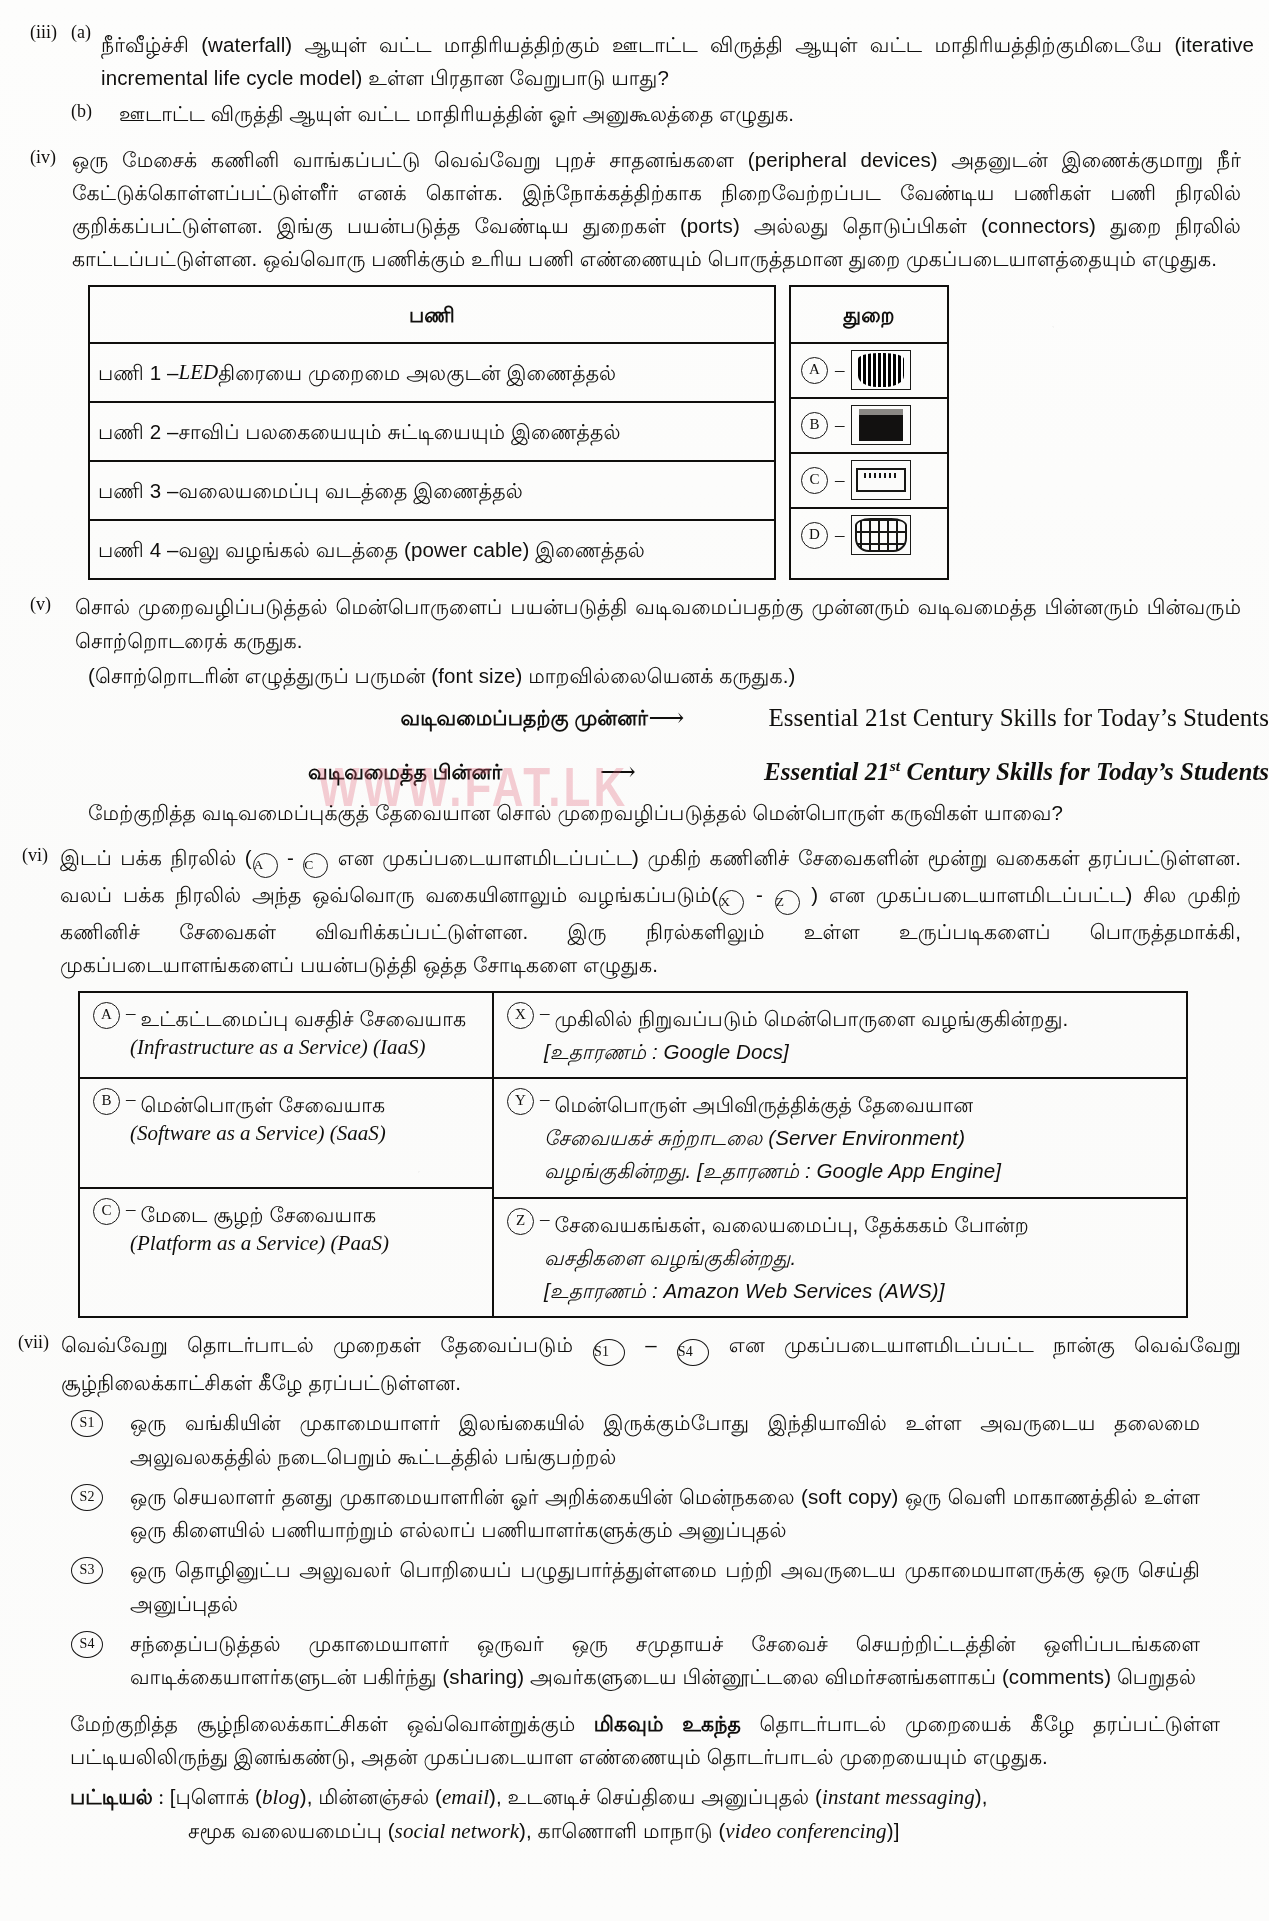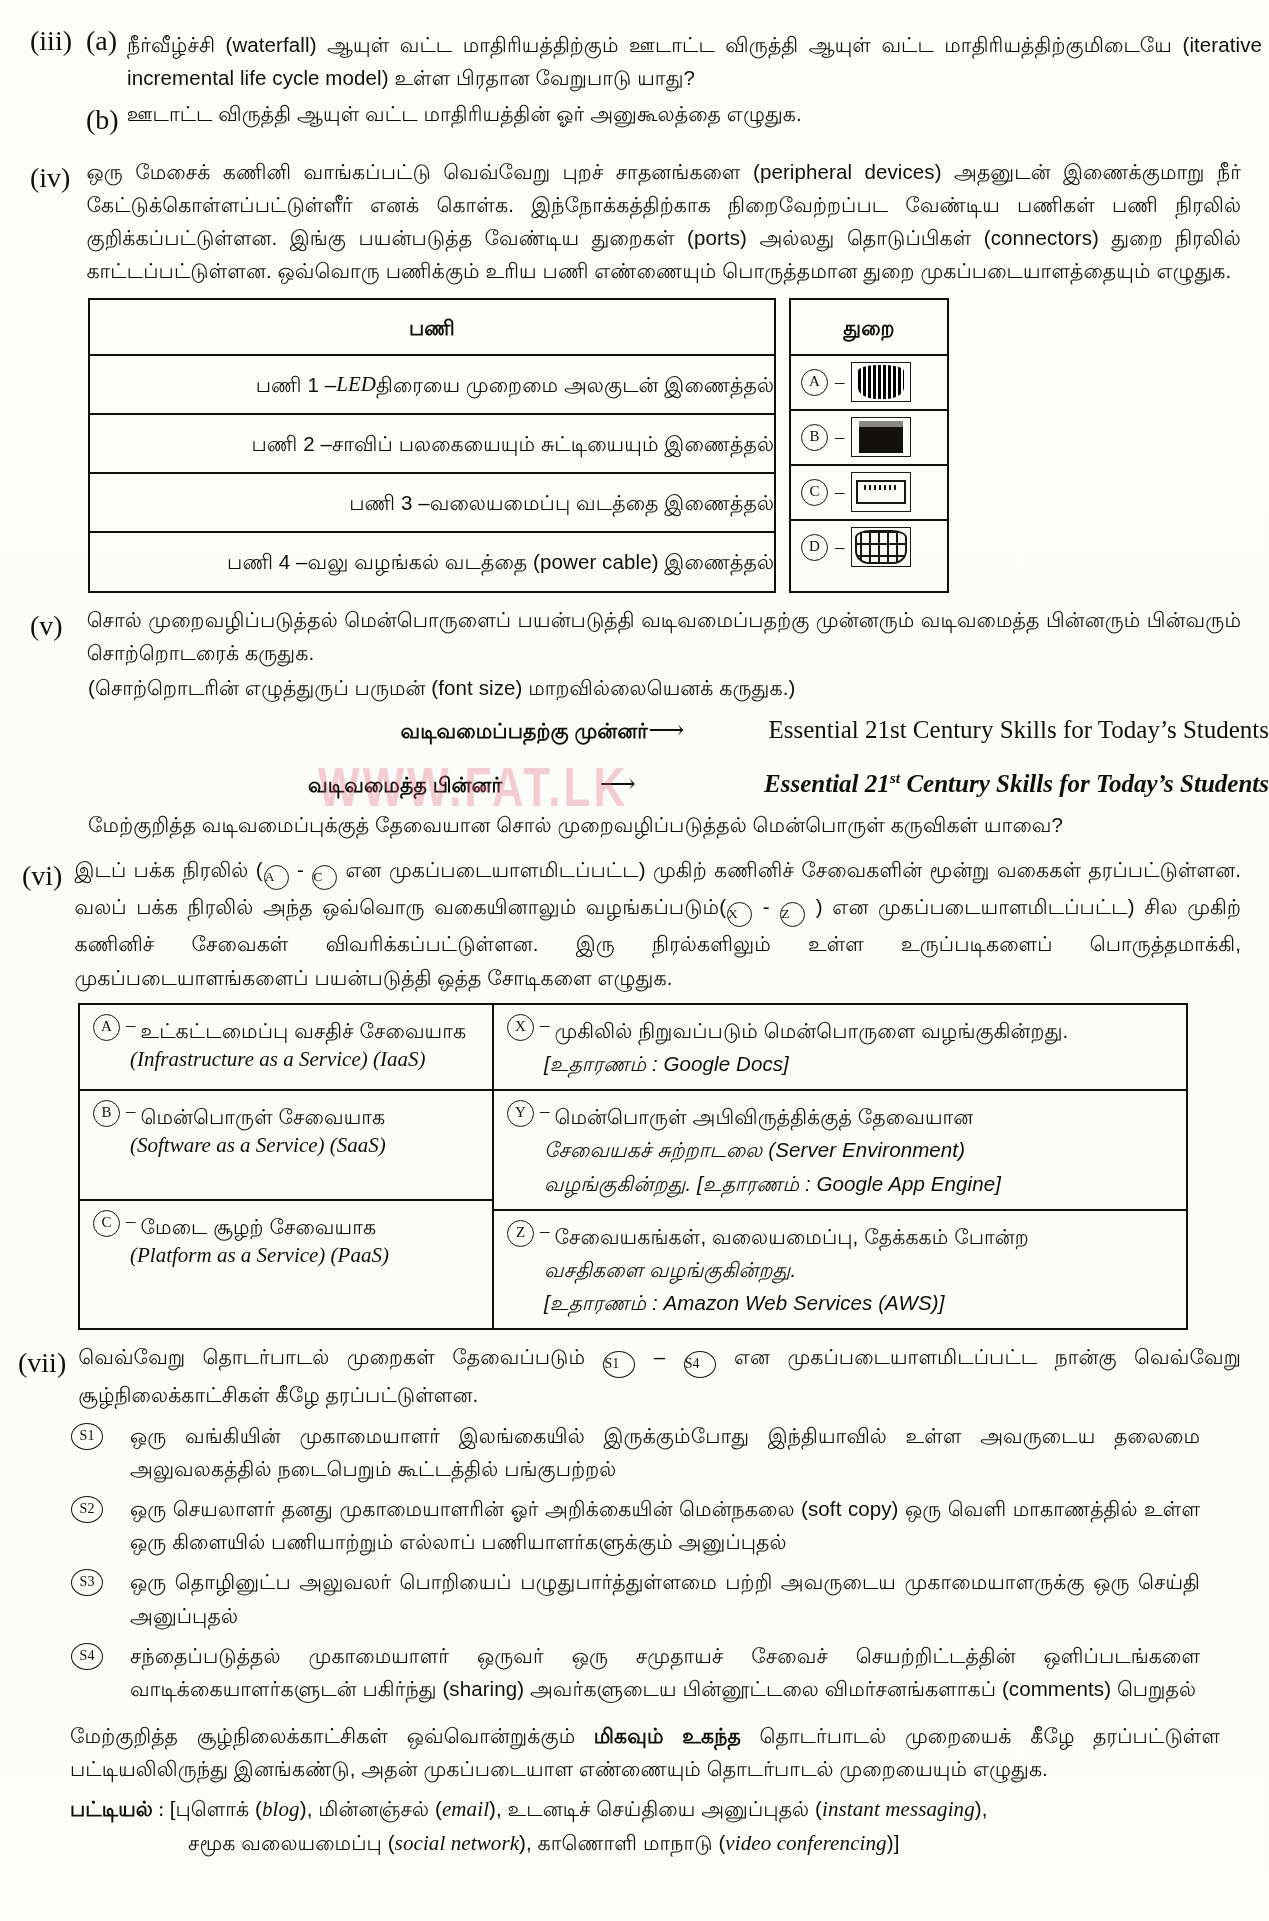--- a/index.html
+++ b/index.html
@@ -23,21 +23,21 @@
       linear-gradient(180deg,#fdfdfc 0%,#fbfbfa 50%,#fcfcfb 100%);
     padding:0;
   }
   .content{position:absolute;left:0;top:0;width:1269px;}
 
   
   .q{display:flex;align-items:flex-start;}
   .marker{
     flex:0 0 auto;
     font-family:"Liberation Serif","DejaVu Serif",serif;
-    font-size:28px;
+    font-size:18px;
     line-height:1.62;
   }
   .qbody{flex:1 1 auto;}
   .tam{
     font-family:"Liberation Sans","DejaVu Sans",sans-serif;
     font-size:20.5px;
     line-height:1.62;
     letter-spacing:.1px;
   }
   .just{text-align:justify;text-align-last:left;}
@@ -66,23 +66,23 @@
   .tbl-task{border:2.2px solid #100f0d;width:688px;box-sizing:border-box;}
   .tbl-port{border:2.2px solid #100f0d;width:160px;box-sizing:border-box;}
   .tbl-task .hd,.tbl-port .hd{
     border-bottom:2.2px solid #100f0d;
     text-align:center;
     padding:11px 0 10px;
     font-weight:bold;
   }
   .tbl-task .row{
     border-bottom:2.2px solid #100f0d;
-    padding:12px 0 12px 2px;
+    padding:12px 0 12px 8px;
     min-height:28px;
-    display:flex;align-items:center;justify-content:flex-end;
+    display:flex;align-items:center;
   }
   .tbl-task .row:last-child{border-bottom:none;}
   .tbl-port .prow{
     border-bottom:2.2px solid #100f0d;
     height:53px;
     display:flex;align-items:center;justify-content:flex-start;
     padding-left:9px;gap:6px;
   }
   .tbl-port .prow:last-child{border-bottom:none;}
   .dash{font-size:19px;}
@@ -164,21 +164,21 @@
 
     <div class="q" style="margin:18px 28px 0 30px;">
       <div class="marker">(iii)</div>
       <div class="qbody" style="margin-left:14px;">
         <div class="q">
           <div class="marker">(a)</div>
           <div class="qbody tam just" style="margin-left:10px;width:1135px;margin-top:10px;">நீர்வீழ்ச்சி (waterfall) ஆயுள் வட்ட மாதிரியத்திற்கும் ஊடாட்ட விருத்தி ஆயுள் வட்ட மாதிரியத்திற்குமிடையே (iterative incremental life cycle model) உள்ள பிரதான வேறுபாடு யாது?</div>
         </div>
         <div class="q" style="margin-top:3px;">
           <div class="marker">(b)</div>
-          <div class="qbody tam" style="margin-left:8px;width:1135px;">ஊடாட்ட விருத்தி ஆயுள் வட்ட மாதிரியத்தின் ஓர் அனுகூலத்தை எழுதுக.</div>
+          <div class="qbody tam" style="margin-left:27px;width:1135px;">ஊடாட்ட விருத்தி ஆயுள் வட்ட மாதிரியத்தின் ஓர் அனுகூலத்தை எழுதுக.</div>
         </div>
       </div>
     </div>
 
     <div class="q" style="margin:12px 28px 0 30px;">
       <div class="marker">(iv)</div>
       <div class="qbody tam just" style="margin-left:16px;width:1180px;">ஒரு மேசைக் கணினி வாங்கப்பட்டு வெவ்வேறு புறச் சாதனங்களை (peripheral devices) அதனுடன் இணைக்குமாறு நீர் கேட்டுக்கொள்ளப்பட்டுள்ளீர் எனக் கொள்க. இந்நோக்கத்திற்காக நிறைவேற்றப்பட வேண்டிய பணிகள் பணி நிரலில் குறிக்கப்பட்டுள்ளன. இங்கு பயன்படுத்த வேண்டிய துறைகள் (ports) அல்லது தொடுப்பிகள் (connectors) துறை நிரலில் காட்டப்பட்டுள்ளன. ஒவ்வொரு பணிக்கும் உரிய பணி எண்ணையும் பொருத்தமான துறை முகப்படையாளத்தையும் எழுதுக.</div>
     </div>
 
     <div class="tbl-iv">

